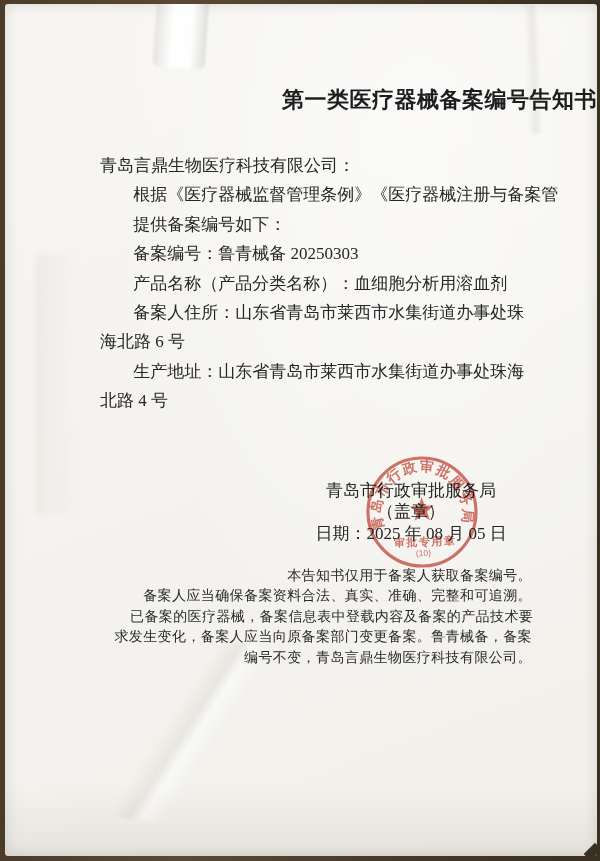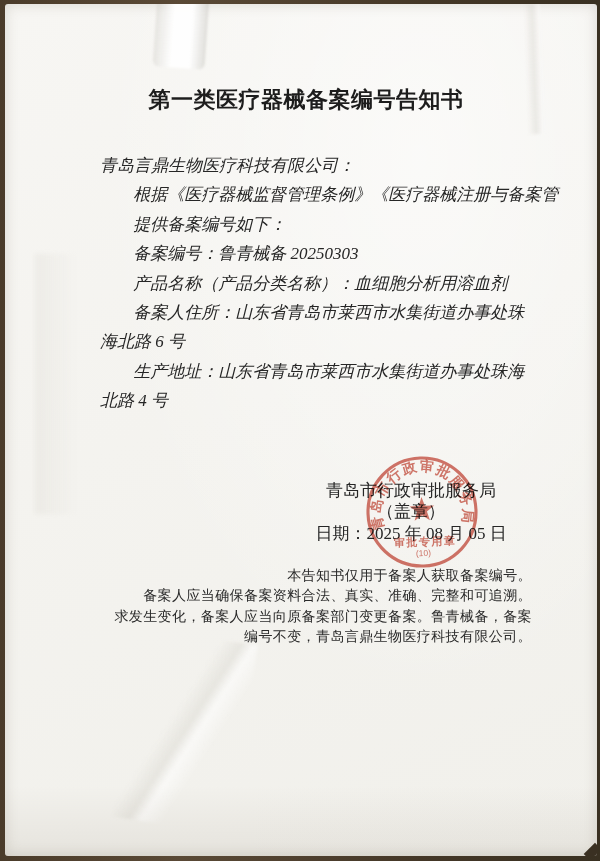--- a/index.html
+++ b/index.html
@@ -43,26 +43,26 @@
     left:0;bottom:0;width:100%;height:70px;
     background:linear-gradient(180deg,rgba(0,0,0,0) 0%,rgba(120,105,85,.10) 100%);
   }
   .corner-notch{
     position:absolute;right:-6px;bottom:-6px;width:16px;height:16px;
     background:#3a3022;transform:rotate(45deg);
   }
   
   .doc-title{
     position:absolute;left:0;top:81px;width:100%;padding-left:10px;box-sizing:border-box;
-    text-align:center;font-family:"Liberation Sans","DejaVu Sans",sans-serif;
+    text-align:right;font-family:"Liberation Sans","DejaVu Sans",sans-serif;
     font-weight:700;font-size:22px;letter-spacing:.5px;color:#1d1d1d;white-space:nowrap;
   }
   .body-block{
     position:absolute;left:95px;top:147px;width:480px;
-    font-size:17px;line-height:29.4px;color:#262626;font-style:italic;
+    font-size:17px;line-height:29.4px;color:#262626;
   }
   .body-block p{margin:0;white-space:nowrap;}
   .body-block p.ind{text-indent:1.95em;}
   .sig-block{
     position:absolute;left:306px;top:476px;width:200px;
     font-size:17px;line-height:21.3px;color:#262626;text-align:center;
   }
   .sig-block p{margin:0;white-space:nowrap;}
   .notes-block{
     position:absolute;left:97px;top:562px;width:430px;
@@ -125,17 +125,18 @@
       <textPath href="#sealArc" startOffset="2" textLength="156" lengthAdjust="spacing">青岛市行政审批服务局</textPath>
     </text>
     <polygon points="60,45 63.06,53.79 72.36,53.98 64.95,59.61 67.64,68.52 60,63.2 52.36,68.52 55.05,59.61 47.64,53.98 56.94,53.79"></polygon>
     <text class="seal-label" x="62" y="93.5">审批专用章</text>
     <text class="seal-number" x="60" y="104">(10)</text>
   </svg>
 
   <div class="notes-block">
     <p class="ind">本告知书仅用于备案人获取备案编号。</p>
     <p class="ind">备案人应当确保备案资料合法、真实、准确、完整和可追溯。</p>
+    <p class="ind">已备案的医疗器械，备案信息表中登载内容及备案的产品技术要</p>
     <p>求发生变化，备案人应当向原备案部门变更备案。鲁青械备，备案</p>
     <p>编号不变，青岛言鼎生物医疗科技有限公司。</p>
   </div>
 
 </div>
 
 </body></html>

